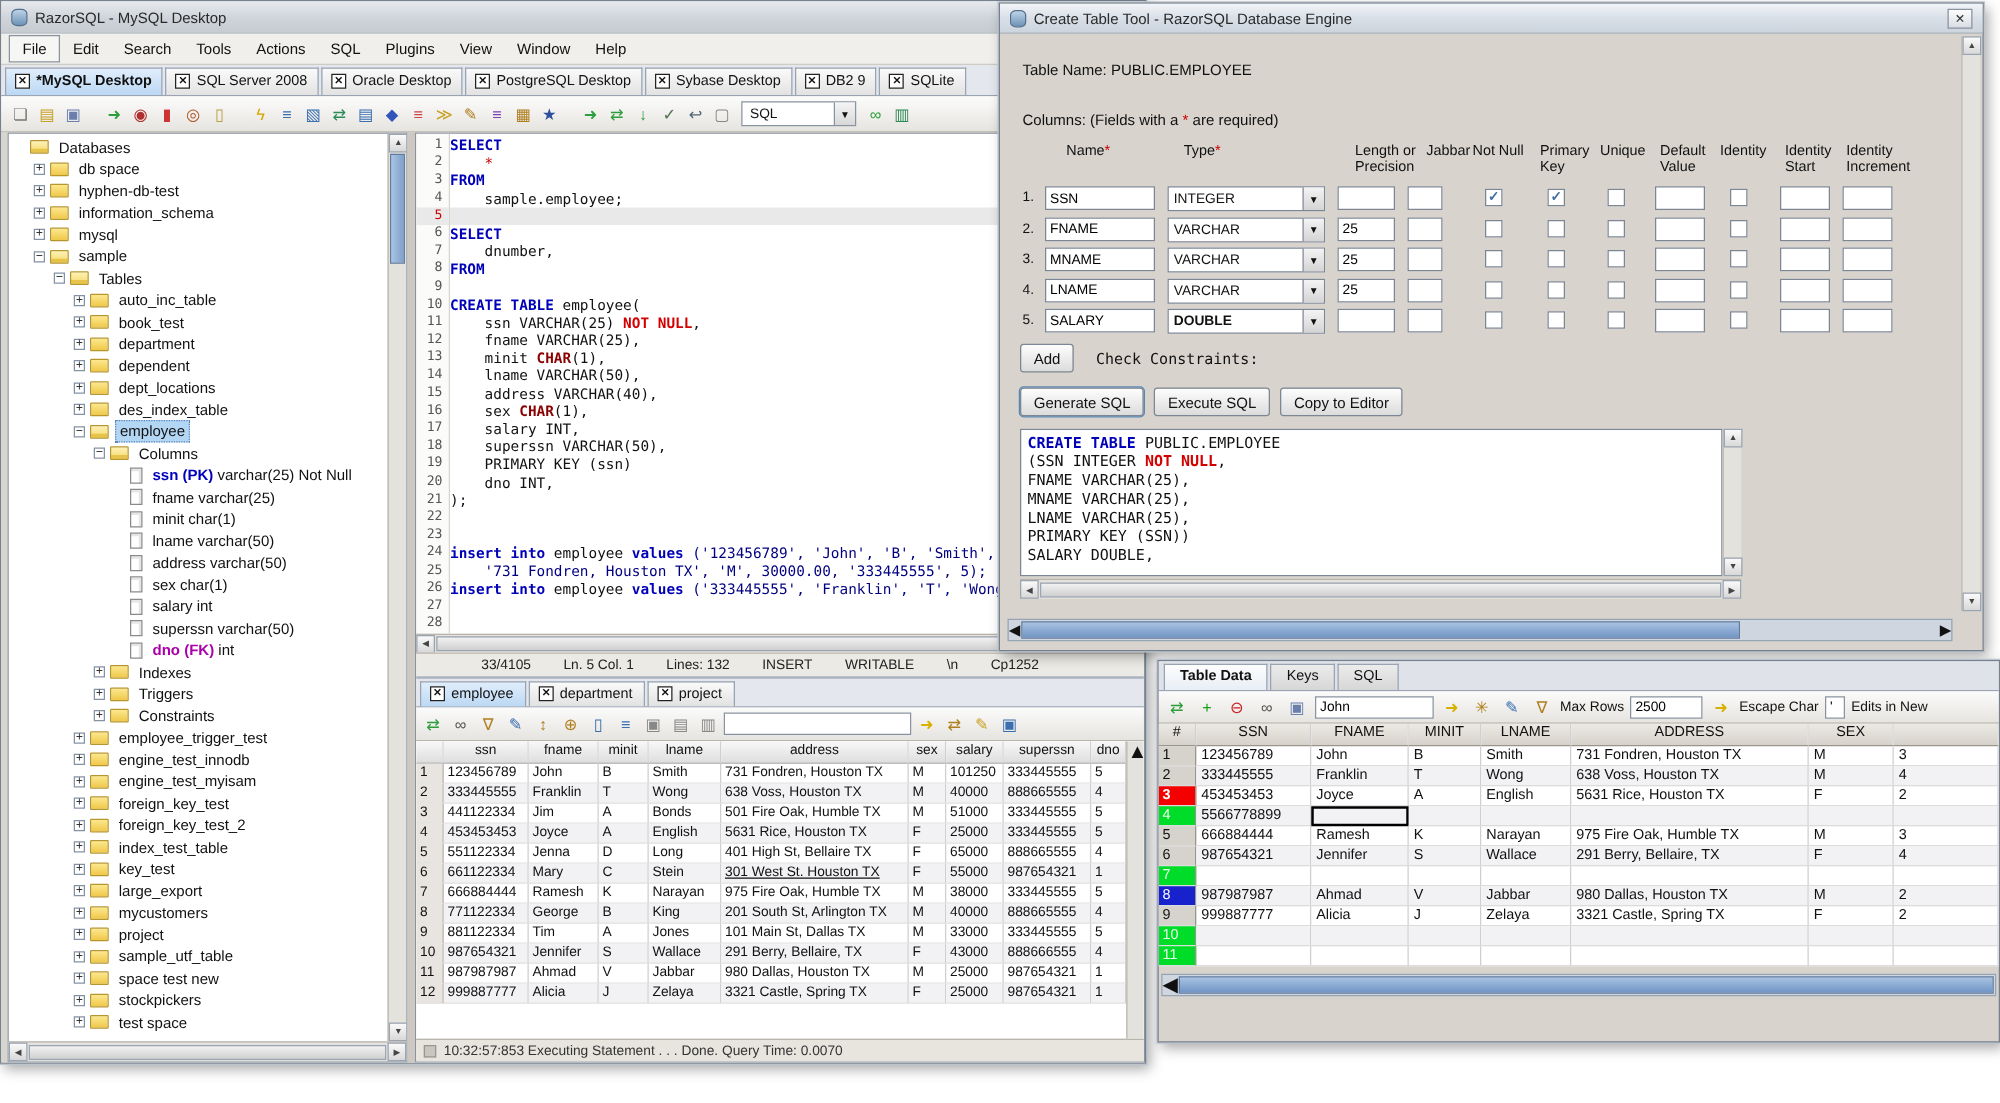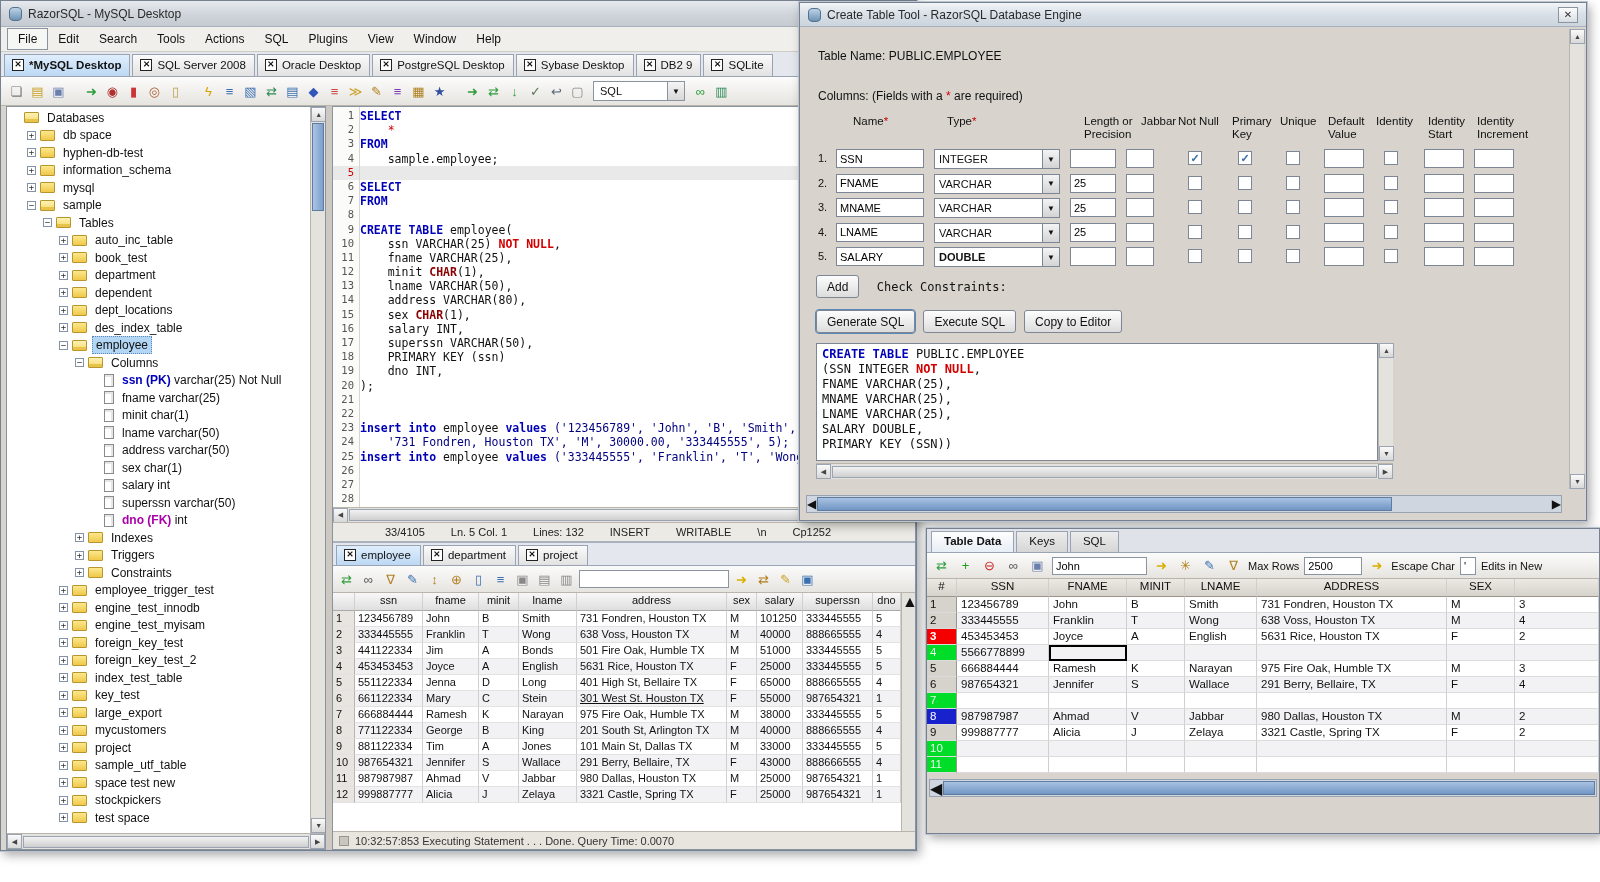--- a/index.html
+++ b/index.html
@@ -540,28 +540,29 @@
               <div>27</div>
               <div>28</div>
             </div>
           <div id="code">
               <div><span class="kw">SELECT</span></div>
               <div><span class="star">    *</span></div>
               <div><span class="kw">FROM</span></div>
               <div><span class="pl">    sample.employee;</span></div>
               <div class="cur">&nbsp;</div>
               <div><span class="kw">SELECT</span></div>
+              <div><span class="pl">    dnumber,</span></div>
               <div><span class="kw">FROM</span></div>
               <div>&nbsp;</div>
               <div><span class="kw">CREATE TABLE</span><span class="pl"> employee(</span></div>
               <div><span class="pl">    ssn VARCHAR(25) </span><span class="red">NOT NULL</span><span class="pl">,</span></div>
               <div><span class="pl">    fname VARCHAR(25),</span></div>
               <div><span class="pl">    minit </span><span class="mr">CHAR</span><span class="pl">(1),</span></div>
               <div><span class="pl">    lname VARCHAR(50),</span></div>
-              <div><span class="pl">    address VARCHAR(80),</span></div>
+              <div><span class="pl">    address VARCHAR(40),</span></div>
               <div><span class="pl">    sex </span><span class="mr">CHAR</span><span class="pl">(1),</span></div>
               <div><span class="pl">    salary INT,</span></div>
               <div><span class="pl">    superssn VARCHAR(50),</span></div>
               <div><span class="pl">    PRIMARY KEY (ssn)</span></div>
               <div><span class="pl">    dno INT,</span></div>
               <div><span class="pl">);</span></div>
               <div>&nbsp;</div>
               <div>&nbsp;</div>
               <div><span class="kw">insert into</span><span class="pl"> employee </span><span class="kw">values</span><span class="str"> ('123456789', 'John', 'B', 'Smith',</span></div>
               <div><span class="str">    '731 Fondren, Houston TX', 'M', 30000.00, '333445555', 5);</span></div>
@@ -913,22 +914,22 @@
         <span class="btn focus">Generate SQL</span>
         <span class="btn">Execute SQL</span>
         <span class="btn">Copy to Editor</span>
       </div>
       <div class="abs" id="ct-sql" style="left:16px;top:316px;width:562px;height:118px">
           <div><span class="kw">CREATE TABLE</span><span class="pl"> PUBLIC.EMPLOYEE</span></div>
           <div><span class="pl">(SSN INTEGER </span><span class="red">NOT NULL</span><span class="pl">,</span></div>
           <div><span class="pl">FNAME VARCHAR(25),</span></div>
           <div><span class="pl">MNAME VARCHAR(25),</span></div>
           <div><span class="pl">LNAME VARCHAR(25),</span></div>
+          <div><span class="pl">PRIMARY KEY (SSN))</span></div>
           <div><span class="pl">SALARY DOUBLE,</span></div>
-          <div><span class="pl">PRIMARY KEY (SSN))</span></div>
         </div>
       <div class="abs vscroll" style="left:578px;top:316px;height:118px">
         <div class="sb-btn">▲</div>
         <div class="sb-btn" style="margin-top:auto">▼</div>
       </div>
       <div class="abs hscroll" style="left:16px;top:436px;width:577px">
         <div class="sb-btn">◀</div>
         <div class="hthumb" style="flex:1"></div>
         <div class="sb-btn">▶</div>
       </div>

